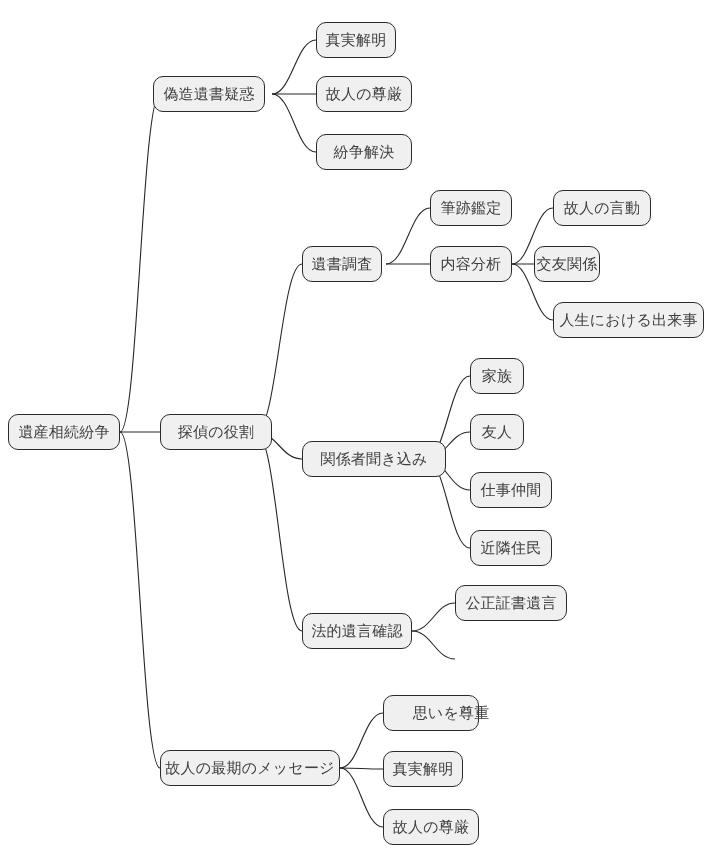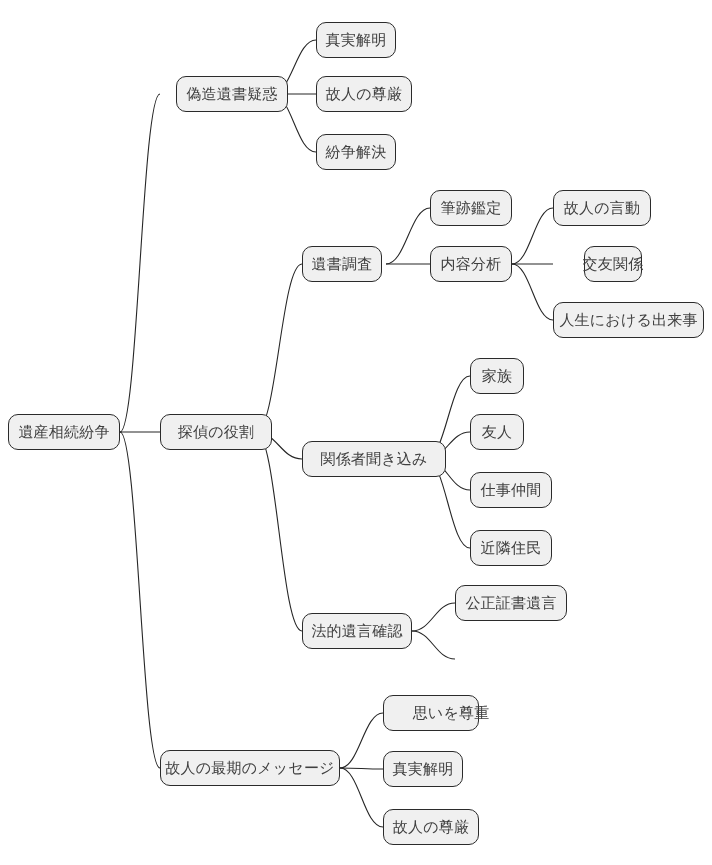--- a/index.html
+++ b/index.html
@@ -76,50 +76,50 @@
       <path class="edge" d="M 412 631 C 431.35 631, 435.65 659, 455 659"></path>
       <path class="edge" d="M 340 768 C 359.35 768, 363.65 713, 383 713"></path>
       <path class="edge" d="M 340 768 C 359.35 768, 363.65 769, 383 769"></path>
       <path class="edge" d="M 340 768 C 359.35 768, 363.65 827, 383 827"></path>
     </svg>
 
   <div class="node" style="left: 8px; top: 414px; width: 112px;">
     <span class="node-label">遺産相続紛争</span>
   </div>
 
-  <div class="node" style="left: 176px; top: 76px; width: 112px;">
+  <div class="node" style="left: 153px; top: 76px; width: 112px;">
     <span class="node-label">偽造遺書疑惑</span>
   </div>
   <div class="node" style="left: 316px; top: 22px; width: 80px;">
     <span class="node-label">真実解明</span>
   </div>
   <div class="node" style="left: 316px; top: 76px; width: 96px;">
     <span class="node-label">故人の尊厳</span>
   </div>
-  <div class="node" style="left: 316px; top: 134px; width: 80px;">
+  <div class="node" style="left: 316px; top: 134px; width: 96px;">
     <span class="node-label">紛争解決</span>
   </div>
 
   <div class="node" style="left: 160px; top: 414px; width: 112px;">
     <span class="node-label">探偵の役割</span>
   </div>
 
   <div class="node" style="left: 302px; top: 246px; width: 80px;">
     <span class="node-label">遺書調査</span>
   </div>
   <div class="node" style="left: 430px; top: 190px; width: 82px;">
     <span class="node-label">筆跡鑑定</span>
   </div>
   <div class="node" style="left: 430px; top: 246px; width: 82px;">
     <span class="node-label">内容分析</span>
   </div>
   <div class="node" style="left: 553px; top: 190px; width: 98px;">
     <span class="node-label">故人の言動</span>
   </div>
-  <div class="node" style="left: 584px; top: 246px; width: 58px;">
+  <div class="node" style="left: 534px; top: 246px; width: 66px;">
     <span class="node-label">交友関係</span>
   </div>
   <div class="node" style="left: 553px; top: 302px; width: 151px;">
     <span class="node-label">人生における出来事</span>
   </div>
 
   <div class="node" style="left: 302px; top: 441px; width: 144px;">
     <span class="node-label">関係者聞き込み</span>
   </div>
   <div class="node" style="left: 470px; top: 358px; width: 54px;">

